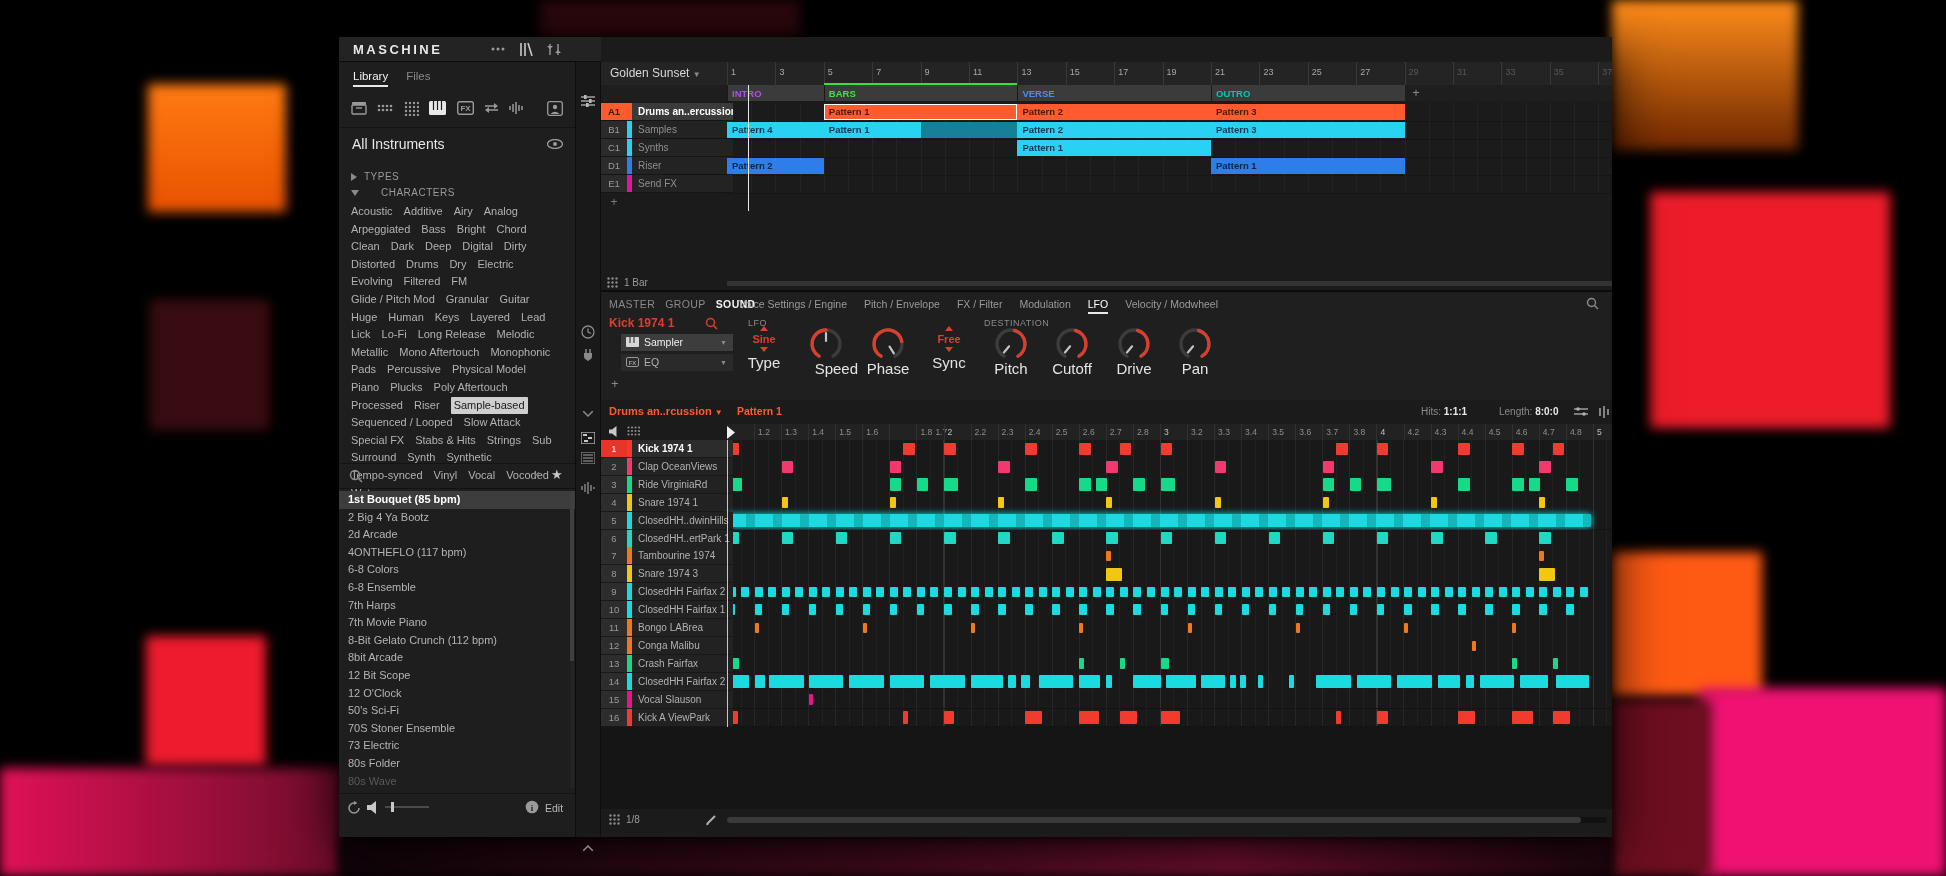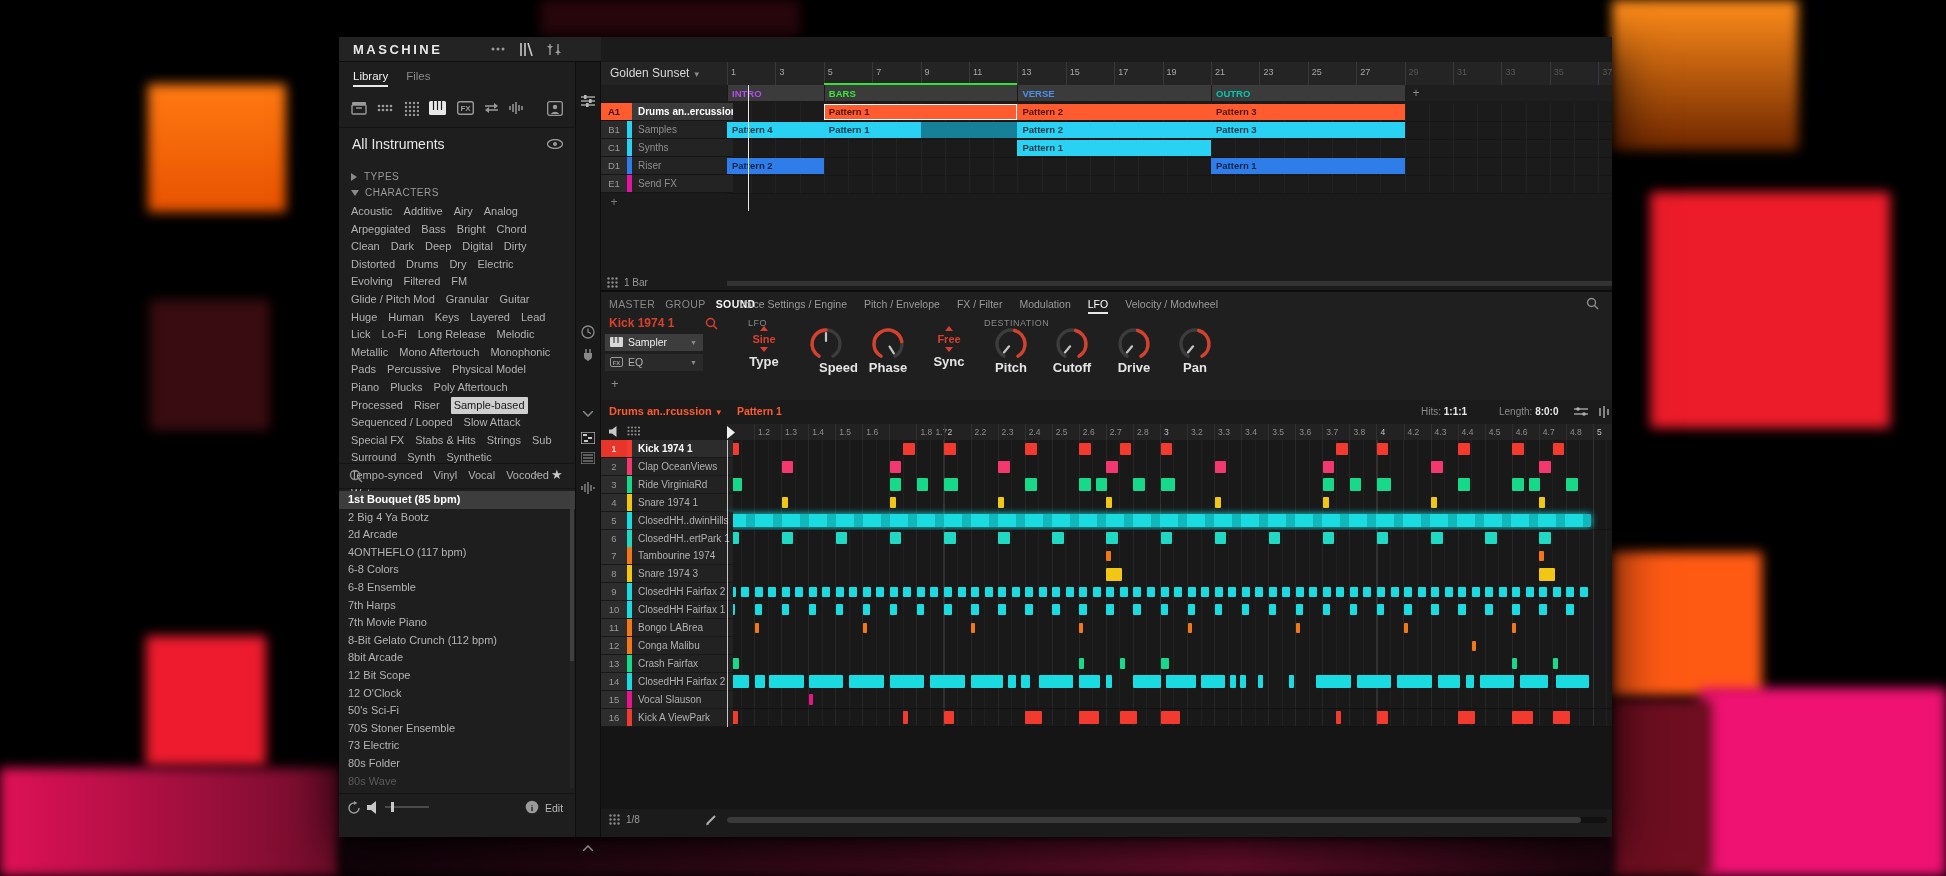--- a/index.html
+++ b/index.html
@@ -59,27 +59,27 @@
      font-size:10px;line-height:17px;padding-left:6px;border-bottom:1px solid #151515;white-space:nowrap;overflow:hidden;}
   .pat{position:absolute;top:1px;height:16px;font-size:9.5px;font-weight:bold;line-height:16px;
      padding-left:5px;color:rgba(0,10,25,.78);white-space:nowrap;overflow:hidden;box-sizing:border-box;}
   #arr-grid-label{position:absolute;left:6px;top:240px;color:#9a9a9a;font-size:10px;display:flex;gap:6px;align-items:center;}
   #arr-scroll{position:absolute;left:126px;top:244px;width:885px;height:5px;background:#161616;}
   #arr-scroll div{width:100%;height:100%;background:#333;}
   
   #plug{position:absolute;left:0;top:253px;width:1011px;height:108px;background:#1f1f1f;border-top:2px solid #0c0c0c;border-bottom:2px solid #0c0c0c;}
   .ptab{font-size:10.5px;color:#8a8a8a;letter-spacing:.4px;}
   .ptab.on{color:#f2f2f2;font-weight:bold;}
-  .slot{position:absolute;left:4px;width:98px;height:17px;background:#2a2a2a;color:#b0b0b0;font-size:10.5px;line-height:17px;}
+  .slot{position:absolute;left:20px;width:112px;height:17px;background:#2a2a2a;color:#b0b0b0;font-size:10.5px;line-height:17px;}
   .slot.on{background:#3d3d3d;color:#f0f0f0;}
   .pgtab{font-size:10.5px;color:#9a9a9a;white-space:nowrap;}
   .pgtab.on{color:#fff;border-bottom:2px solid #e8e8e8;padding-bottom:2px;}
   .cap{position:absolute;top:26px;font-size:9px;color:#8a8a8a;letter-spacing:.5px;}
   .ctrl{position:absolute;top:32px;width:64px;text-align:center;}
-  .ctrl .lbl{font-size:13px;font-weight:bold;color:#e4e4e4;margin-top:1px;}
+  .ctrl .lbl{font-size:15px;font-weight:normal;color:#e4e4e4;margin-top:1px;}
   .tri{width:0;height:0;border-left:4px solid transparent;border-right:4px solid transparent;margin:2px auto;}
   .selval{font-size:11px;font-weight:bold;}
   
   #pated{position:absolute;left:0;top:363px;width:1011px;height:430px;background:#1b1b1b;}
   #pe-head{position:absolute;left:0;top:2px;width:1011px;height:22px;}
   #pe-ruler{position:absolute;left:126px;top:24px;width:885px;height:16px;background:#222;border-bottom:1px solid #0e0e0e;}
   .pel{position:absolute;top:3px;font-size:8.5px;color:#8e8e8e;}
   .pel.bar{color:#c0c0c0;}
   .petick{position:absolute;top:0;width:1px;height:16px;background:#303030;}
   #pe-rows{position:absolute;left:0;top:40px;width:1011px;height:287px;}
@@ -362,21 +362,21 @@
           <ellipse cx="8" cy="5" rx="7.5" ry="4.5" fill="none" stroke="#9a9a9a" stroke-width="1.3"></ellipse>
           <circle cx="8" cy="5" r="2" fill="#9a9a9a"></circle>
         </svg>
       </div>
     <div class="a" style="left:12px;top:109px;display:flex;gap:7px;align-items:center;">
       <svg width="6" height="8">
           <path d="M0 0 L6 4 L0 8 Z" fill="#8a8a8a"></path>
         </svg>
       <span class="fhead">TYPES</span>
     </div>
-    <div class="a" style="left:12px;top:125px;display:flex;gap:6px;align-items:center;">
+    <div class="a" style="left:12px;top:125px;display:flex;gap:22px;align-items:center;">
       <svg width="8" height="6">
           <path d="M0 0 L8 0 L4 6 Z" fill="#8a8a8a"></path>
         </svg>
       <span class="fhead">CHARACTERS</span>
     </div>
     <div id="tagcloud"><span class="tag">Acoustic</span><span class="tag">Additive</span><span class="tag">Airy</span><span class="tag">Analog</span><span class="tag">Arpeggiated</span><span class="tag">Bass</span><span class="tag">Bright</span><span class="tag">Chord</span><span class="tag">Clean</span><span class="tag">Dark</span><span class="tag">Deep</span><span class="tag">Digital</span><span class="tag">Dirty</span><span class="tag">Distorted</span><span class="tag">Drums</span><span class="tag">Dry</span><span class="tag">Electric</span><span class="tag">Evolving</span><span class="tag">Filtered</span><span class="tag">FM</span><span class="tag">Glide / Pitch Mod</span><span class="tag">Granular</span><span class="tag">Guitar</span><span class="tag">Huge</span><span class="tag">Human</span><span class="tag">Keys</span><span class="tag">Layered</span><span class="tag">Lead</span><span class="tag">Lick</span><span class="tag">Lo-Fi</span><span class="tag">Long Release</span><span class="tag">Melodic</span><span class="tag">Metallic</span><span class="tag">Mono Aftertouch</span><span class="tag">Monophonic</span><span class="tag">Pads</span><span class="tag">Percussive</span><span class="tag">Physical Model</span><span class="tag">Piano</span><span class="tag">Plucks</span><span class="tag">Poly Aftertouch</span><span class="tag">Processed</span><span class="tag">Riser</span><span class="tag sel">Sample-based</span><span class="tag">Sequenced / Looped</span><span class="tag">Slow Attack</span><span class="tag">Special FX</span><span class="tag">Stabs &amp; Hits</span><span class="tag">Strings</span><span class="tag">Sub</span><span class="tag">Surround</span><span class="tag">Synth</span><span class="tag">Synthetic</span><span class="tag">Tempo-synced</span><span class="tag">Vinyl</span><span class="tag">Vocal</span><span class="tag">Vocoded</span><span class="tag">Wet</span></div>
     <div id="searchrow">
       <div class="a" style="left:10px;top:5px;">
           <svg width="14" height="14">
             <circle cx="6" cy="6" r="4.5" fill="none" stroke="#8a8a8a" stroke-width="1.5"></circle>

